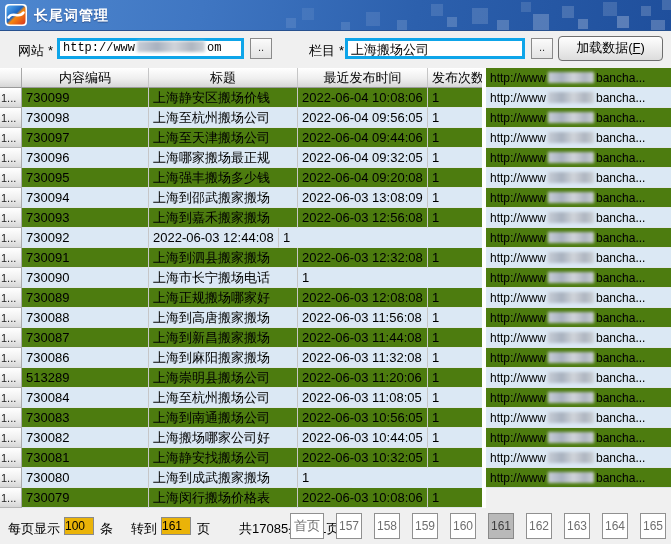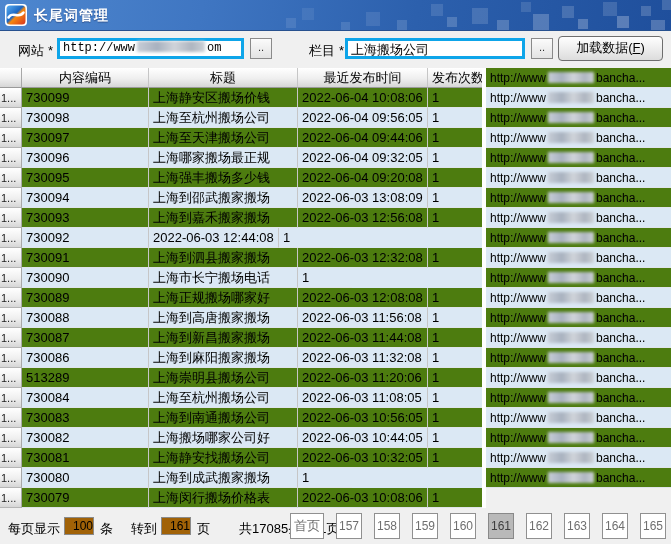--- a/index.html
+++ b/index.html
@@ -77,21 +77,21 @@
   .url-head{position:relative;}
   .url-head .head-smudge{
     position:absolute;left:18px;right:18px;top:9px;height:8px;
     background:rgba(205,208,214,.85);filter:blur(2px);
   }
   
   .statusbar{position:absolute;left:0;top:508px;width:671px;height:38px;background:#f0f0f0;}
   .slabel{position:absolute;top:12px;font-size:13px;color:#000;}
   .sinput{
     position:absolute;top:9px;width:30px;height:18px;box-sizing:border-box;
-    background:#a16207;border:1px solid #8a8a8a;font-size:12px;text-align:right;padding:0;outline:none;
+    background:#eab308;border:1px solid #8a8a8a;font-size:12px;text-align:left;padding:0;outline:none;
   }
   .pagination{
     position:absolute;right:5px;top:0;height:36px;display:flex;align-items:center;gap:12px;
   }
   .pbtn{
     width:26px;height:26px;box-sizing:border-box;background:#ffffff;
     border:1px solid #909090;color:#6f6f6f;font-size:12px;
     display:flex;align-items:center;justify-content:center;cursor:default;
   }
   .pbtn.pfirst{width:34px;font-size:13px;}

